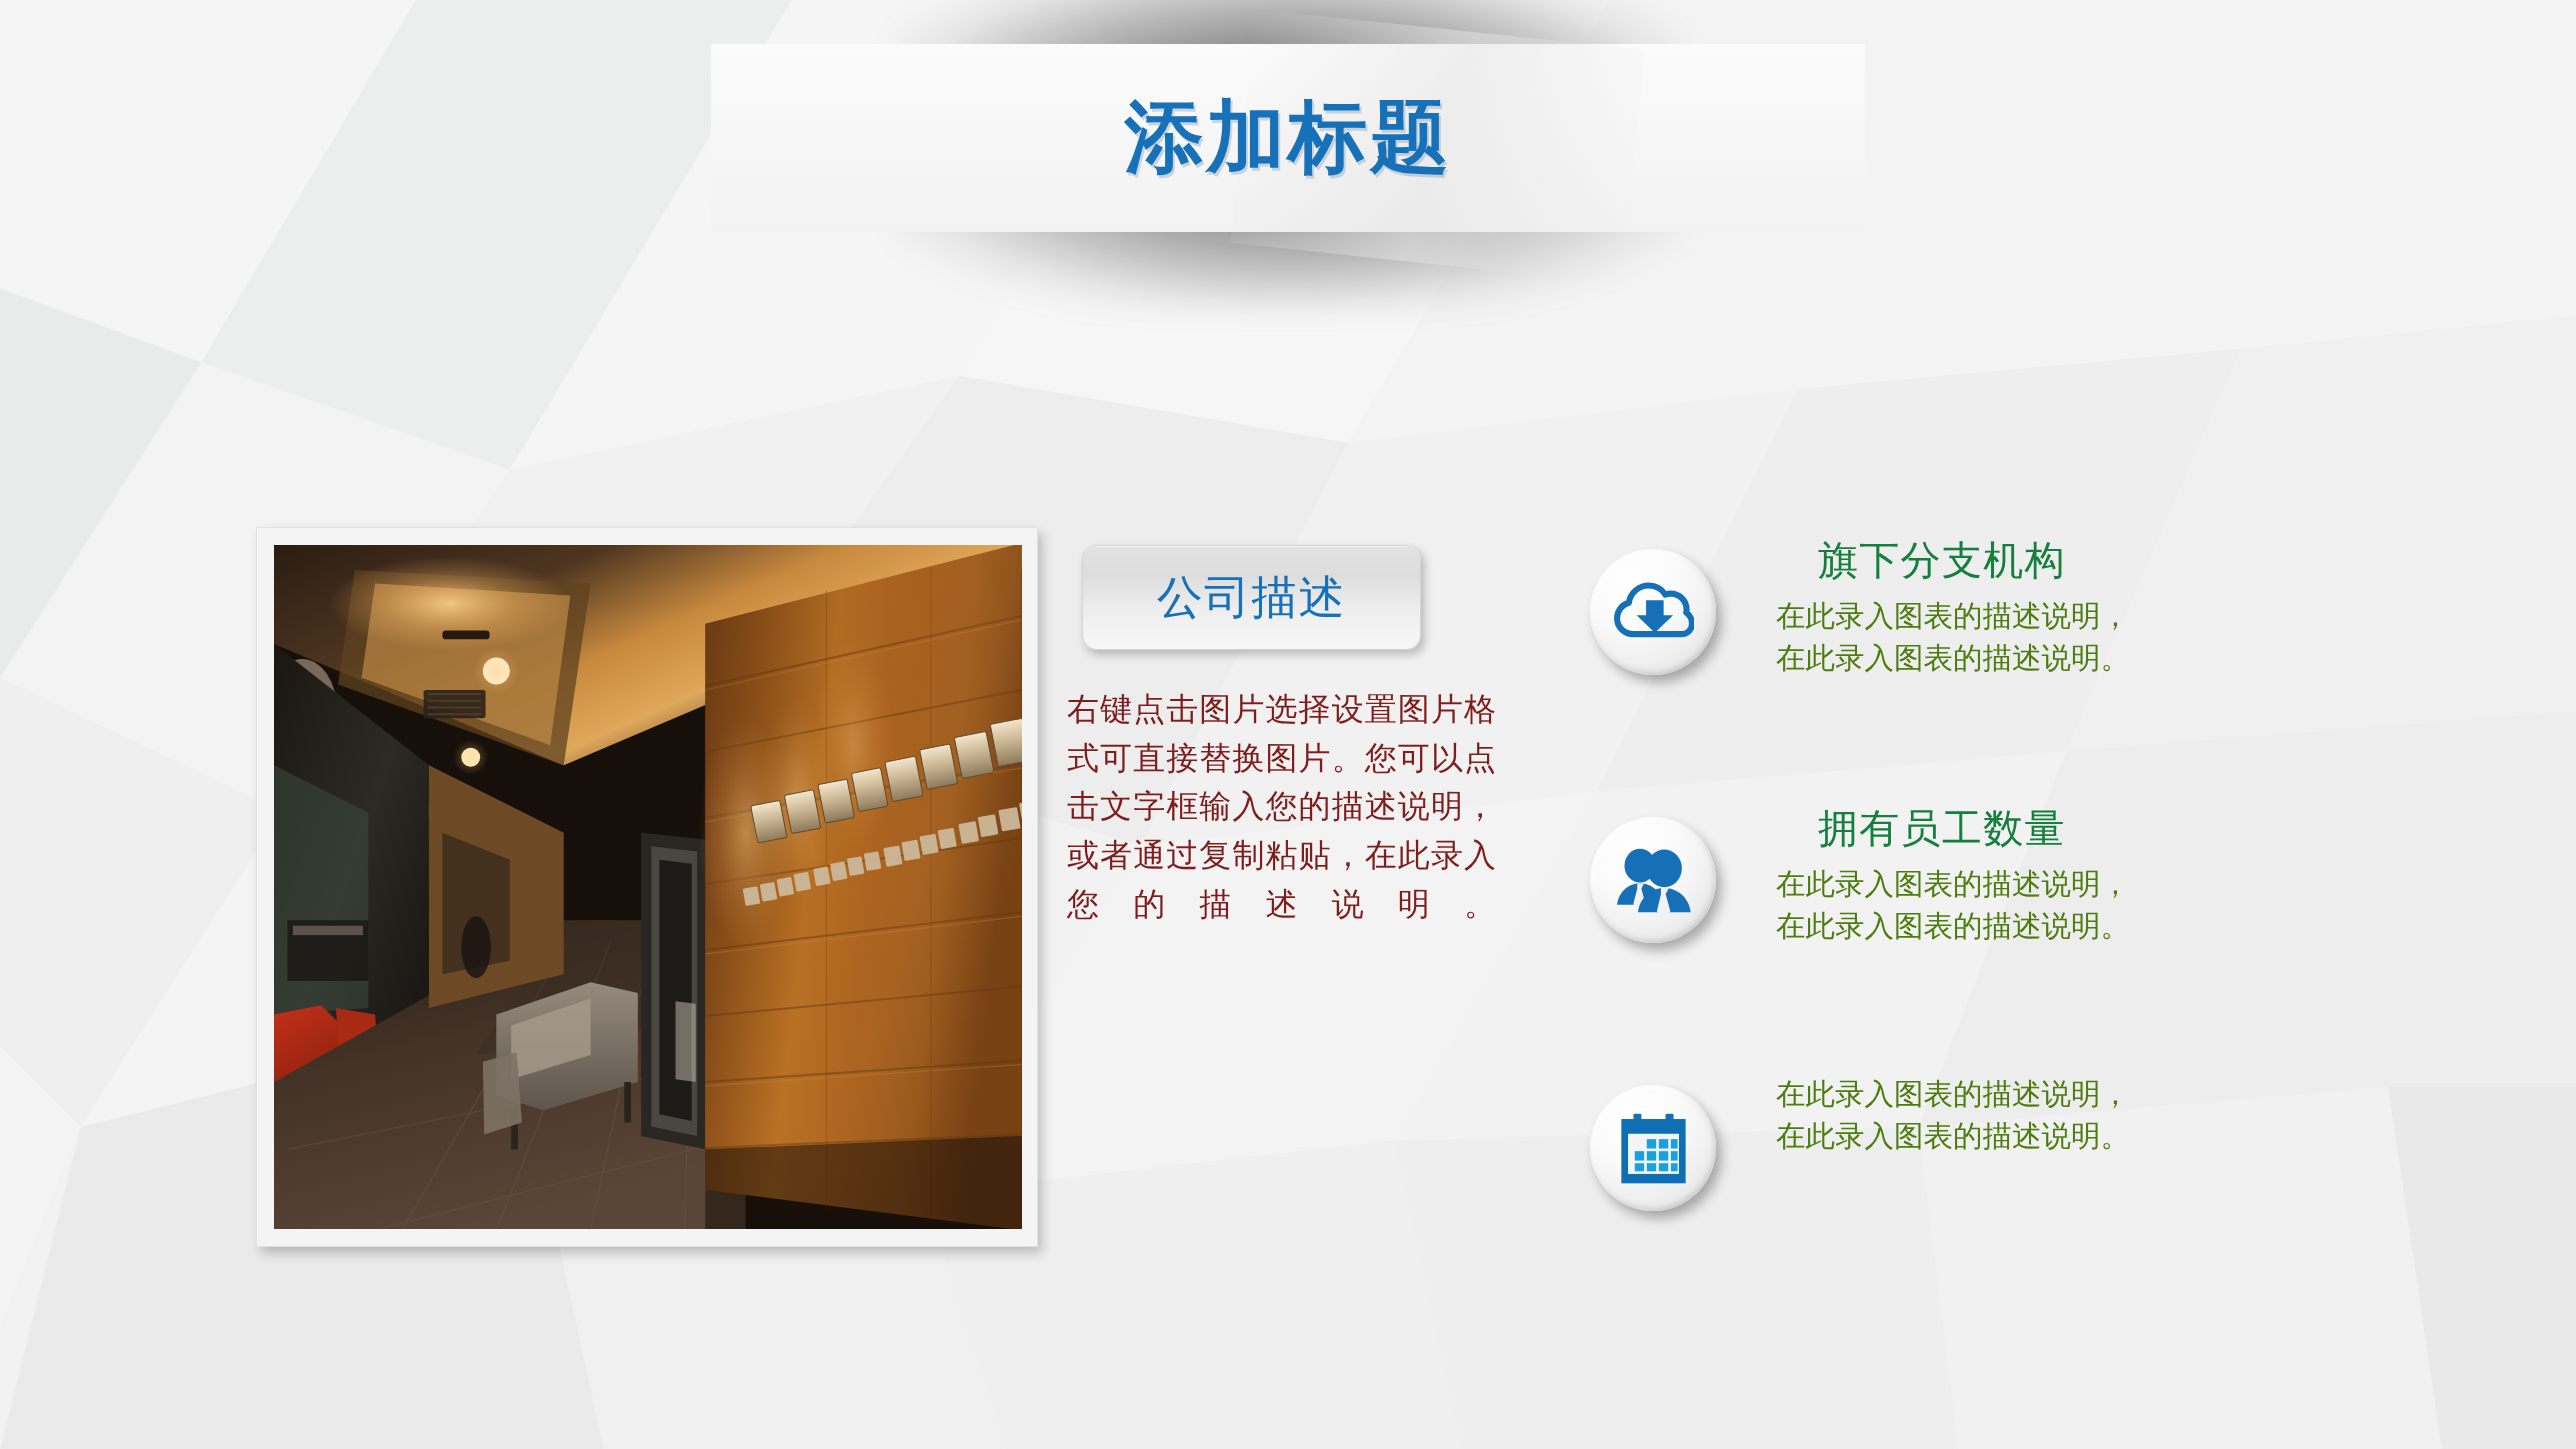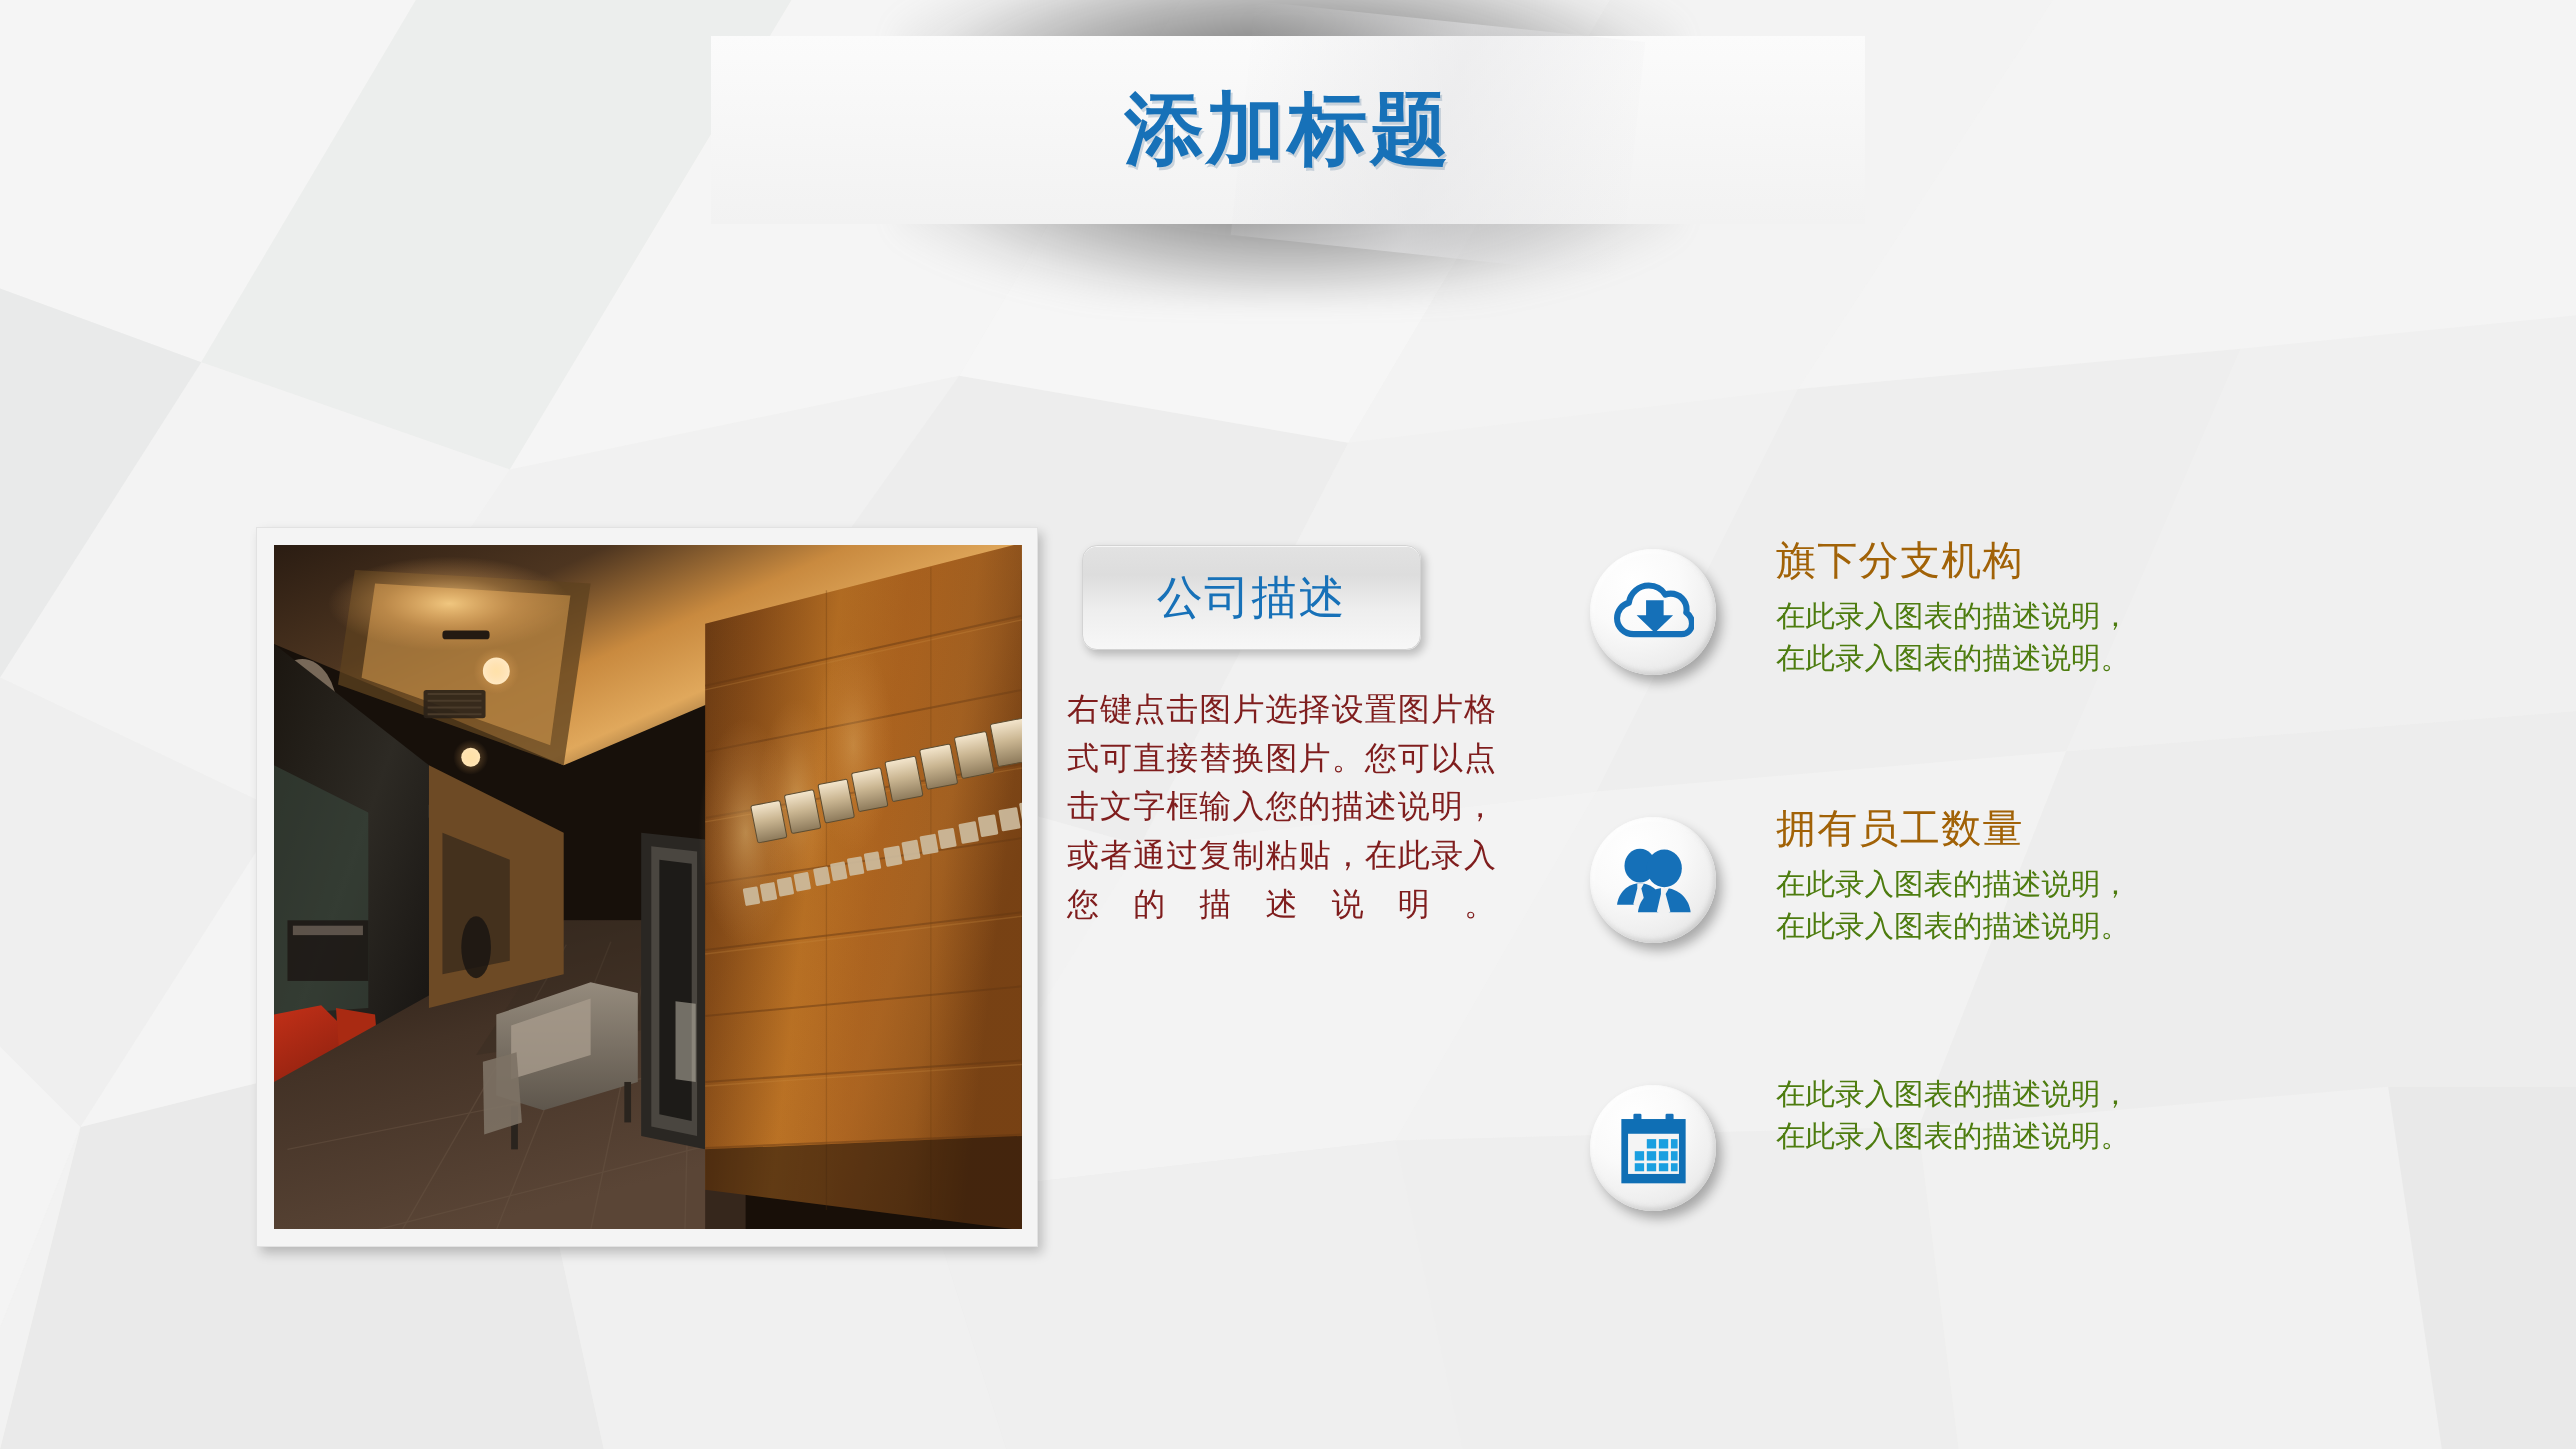--- a/index.html
+++ b/index.html
@@ -30,21 +30,21 @@
     inset: 0;
     width: 100%;
     height: 100%;
     z-index: 0;
   }
 
   
   .title-banner {
     position: absolute;
     left: 711px;
-    top: 36px;
+    top: 44px;
     width: 1154px;
     height: 188px;
     z-index: 2;
   }
   .banner-shadow-top {
     position: absolute;
     left: 50%;
     transform: translateX(-50%);
     top: -87px;
     width: 792px;
@@ -211,24 +211,25 @@
   }
   .feature-badge svg { display: block; }
   .feature-body {
     position: absolute;
     left: 186px;
     top: 0;
     width: 590px;
   }
   .feature-title {
     font-size: 40px;
-    color: #a16207;
+    color: #15803d;
     letter-spacing: 1.3px;
     line-height: 1.15;
     margin-bottom: 12px;
+    margin-left: 42px;
   }
   .feature-desc {
     font-size: 29.5px;
     line-height: 1.42;
     color: #4d7c0f;
   }
   .feature-desc span { display: block; }
 </style>
 </head>
 <body>

